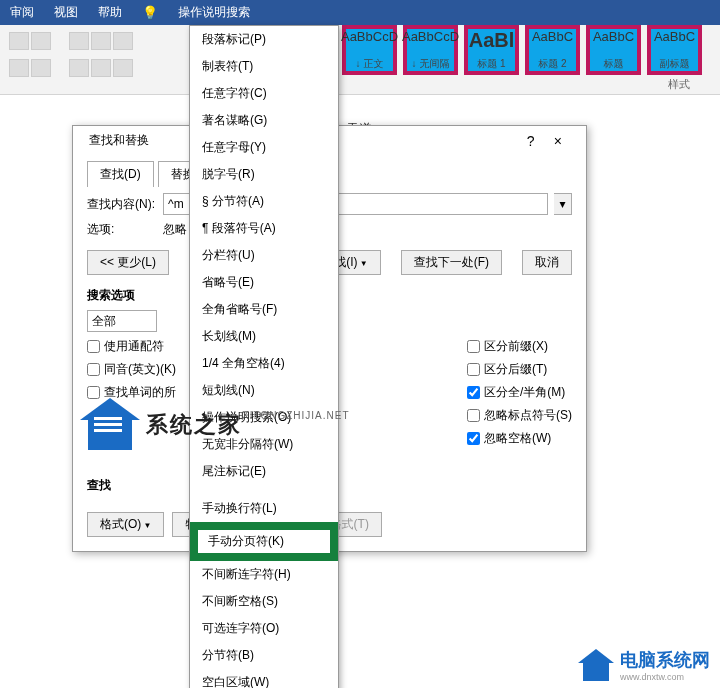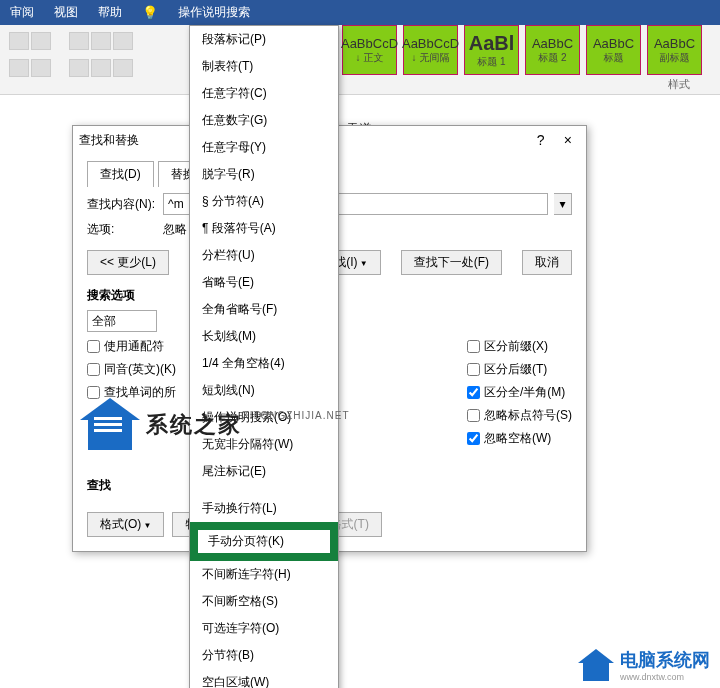--- a/index.html
+++ b/index.html
@@ -4,28 +4,28 @@
 <style>
 *{margin:0;padding:0;box-sizing:border-box;font-family:"Microsoft YaHei",SimSun,Arial,sans-serif}
 body{width:720px;height:688px;background:#f8f8f8;overflow:hidden;position:relative;font-size:12px}
 .ribbon-top{background:#2b579a;color:#fff;height:25px;display:flex;align-items:center;padding-left:10px;gap:20px}
 .ribbon-top span{cursor:pointer}
 .bulb{font-size:13px}
 .ribbon-body{background:#f3f3f3;border-bottom:1px solid #d4d4d4;height:70px;display:flex;position:relative}
 .ribbon-group{padding:6px 8px;display:flex;flex-direction:column;gap:4px}
 .small-icon{width:20px;height:18px;background:#ddd;display:inline-block;margin:1px;border:1px solid #ccc}
 .styles-area{display:flex;gap:6px;margin-left:200px}
-.style-box{width:55px;height:50px;border:1px solid #be185d;background:#84cc16;display:flex;flex-direction:column;align-items:center;justify-content:center;font-size:10px;color:#444}
+.style-box{width:55px;height:50px;border:4px solid #be185d;background:#0ea5e9;display:flex;flex-direction:column;align-items:center;justify-content:space-between;font-size:10px;color:#444}
 .style-box .preview{font-size:13px;color:#333}
 .style-box.big .preview{font-size:20px;font-weight:bold}
 .style-label{position:absolute;right:30px;bottom:2px;font-size:11px;color:#666}
 .doc-area{position:absolute;top:95px;left:0;right:0;bottom:0;background:#fff;padding:20px 20px 20px 320px;color:#333;line-height:2.2}
 .doc-text{font-size:13px}
 .dialog{position:absolute;top:125px;left:72px;width:515px;background:#fff;border:1px solid #999;box-shadow:2px 2px 8px rgba(0,0,0,.3)}
-.dialog-title{padding:6px 6px;display:flex;justify-content:space-between;font-size:12px}
+.dialog-title{padding:6px 16px;display:flex;justify-content:space-between;align-items:center;font-size:12px}
 .dialog-title .btns span{padding:0 8px;cursor:pointer;font-size:14px}
 .dialog-body{padding:6px 14px 14px}
 .tabs{display:flex;gap:4px;margin-bottom:1px}
 .tab{padding:4px 12px;border:1px solid #aaa;border-bottom:none;cursor:pointer}
 .tab.active{background:#fff}
 .row{display:flex;align-items:center;margin:6px 0;gap:6px}
 .label{width:70px}
 .combo{flex:1;height:22px;border:1px solid #aaa;display:flex;align-items:center;padding:0 4px;background:#fff}
 .combo-btn{width:18px;height:22px;border:1px solid #aaa;border-left:none;background:#f0f0f0;display:flex;align-items:center;justify-content:center;cursor:pointer}
 .btns-row{display:flex;gap:20px;margin:12px 0;align-items:center}
@@ -176,21 +176,21 @@
       <div class="btn down">特殊格式(E)</div>
       <div class="btn" style="color:#999">不限定格式(T)</div>
     </div>
   </div>
 </div>
 
 <div class="dropdown" id="dropdown">
     <div class="dropdown-item">段落标记(P)</div>
     <div class="dropdown-item">制表符(T)</div>
     <div class="dropdown-item">任意字符(C)</div>
-    <div class="dropdown-item">任意数字(G)</div>
+    <div class="dropdown-item">著名谋略(G)</div>
     <div class="dropdown-item">任意字母(Y)</div>
     <div class="dropdown-item">脱字号(R)</div>
     <div class="dropdown-item">§ 分节符(A)</div>
     <div class="dropdown-item">¶ 段落符号(A)</div>
     <div class="dropdown-item">分栏符(U)</div>
     <div class="dropdown-item">省略号(E)</div>
     <div class="dropdown-item">全角省略号(F)</div>
     <div class="dropdown-item">长划线(M)</div>
     <div class="dropdown-item">1/4 全角空格(4)</div>
     <div class="dropdown-item">短划线(N)</div>

